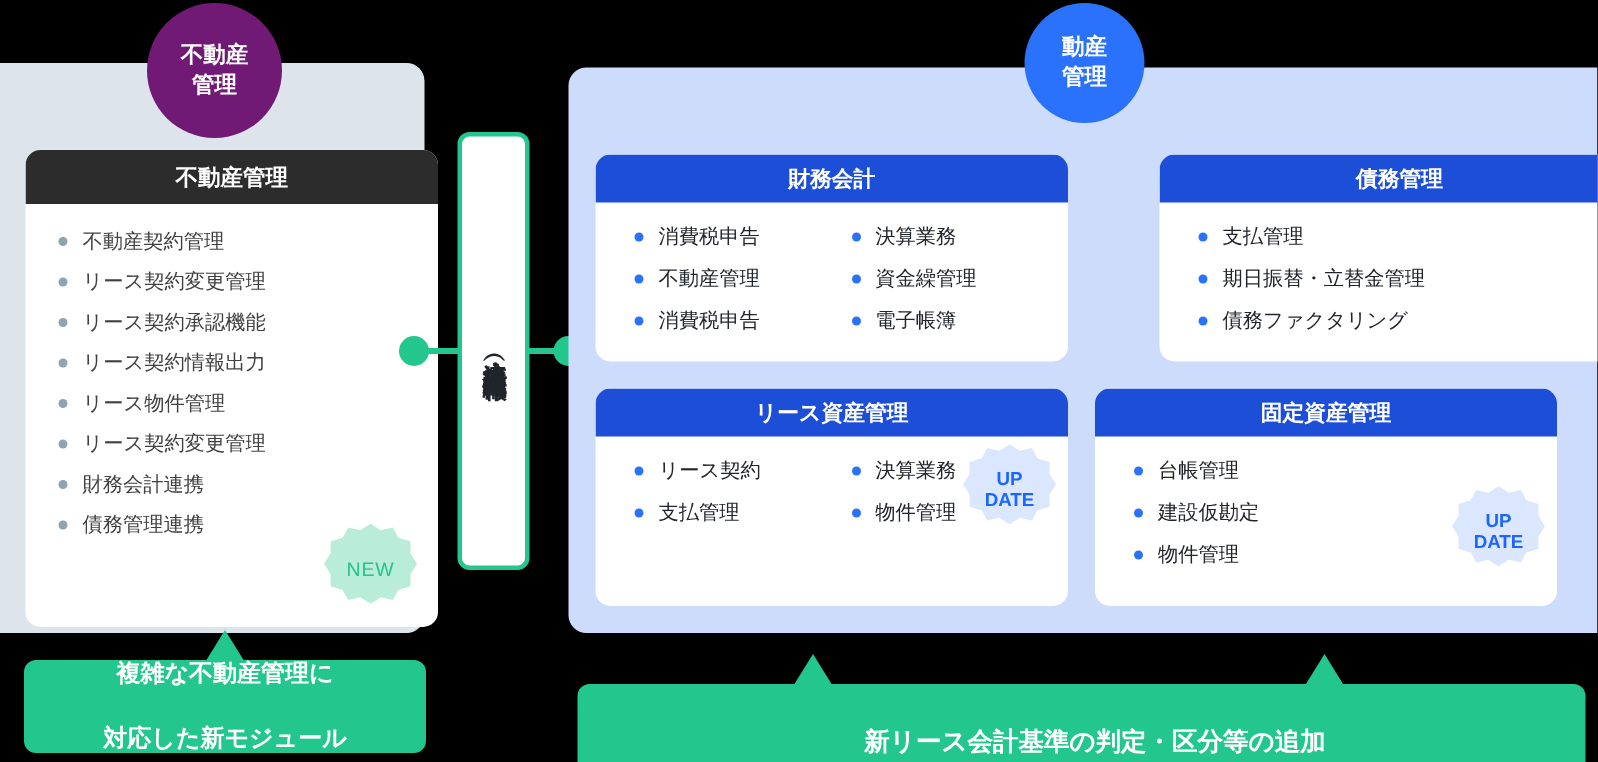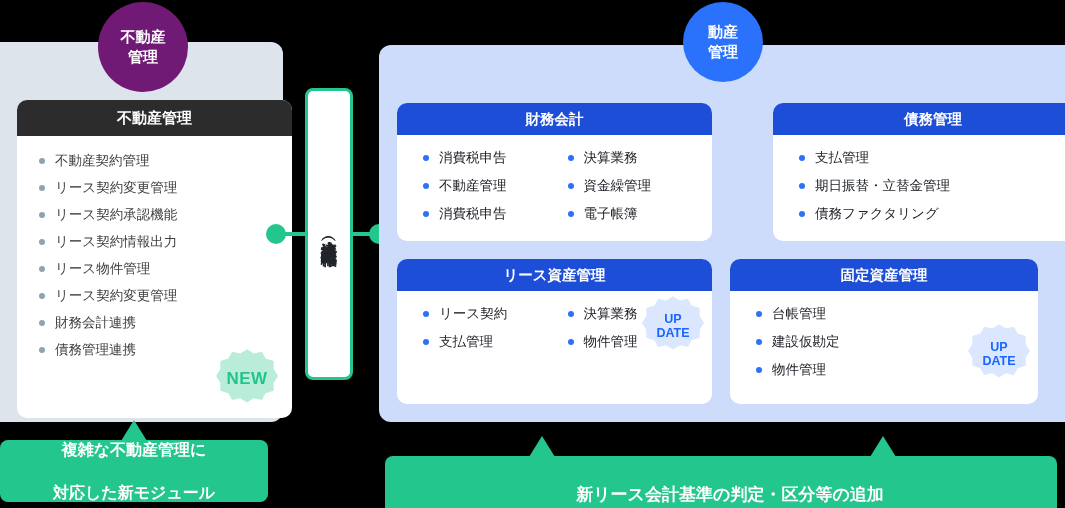--- a/index.html
+++ b/index.html
@@ -48,39 +48,39 @@
   }
   
   #new-badge {
     position: absolute; right: 14px; bottom: 8px;
     width: 62px; height: 62px;
     display: flex; align-items: center; justify-content: center;
   }
   #new-badge .burst { position: absolute; inset: 0; }
   #new-badge .txt {
     position: relative; color: #24c48c;
-    font-weight: 700; font-size: 17px; letter-spacing: .5px;
+    font-weight: 400; font-size: 13px; letter-spacing: .5px;
   }
 
   
   .banner {
     position: absolute; background: #23c68d; border-radius: 8px;
     display: flex; flex-direction: column;
     align-items: center; justify-content: center;
     color: #fff; font-weight: 700; text-align: center;
   }
   .banner .arrow {
     position: absolute; top: -20px;
     width: 0; height: 0;
     border-left: 13px solid transparent;
     border-right: 13px solid transparent;
     border-bottom: 21px solid #23c68d;
   }
   #left-banner {
-    left: 0; top: 440px; width: 268px; height: 62px;
+    left: 16px; top: 440px; width: 268px; height: 62px;
     font-size: 16px; line-height: 1.45; gap: 20px;
   }
   #left-banner .arrow { left: 50%; margin-left: -13px; }
   #right-banner {
     left: 385px; top: 456px; width: 672px; height: 76px;
     font-size: 17px;
     padding-left: 18px;
   }
   #right-banner .arrow.a1 { left: 144px; }
   #right-banner .arrow.a2 { left: 485px; }

